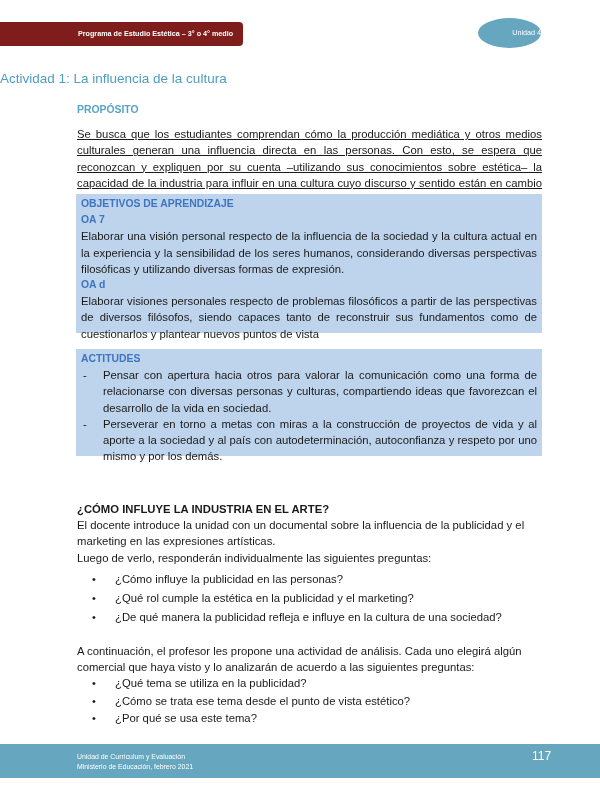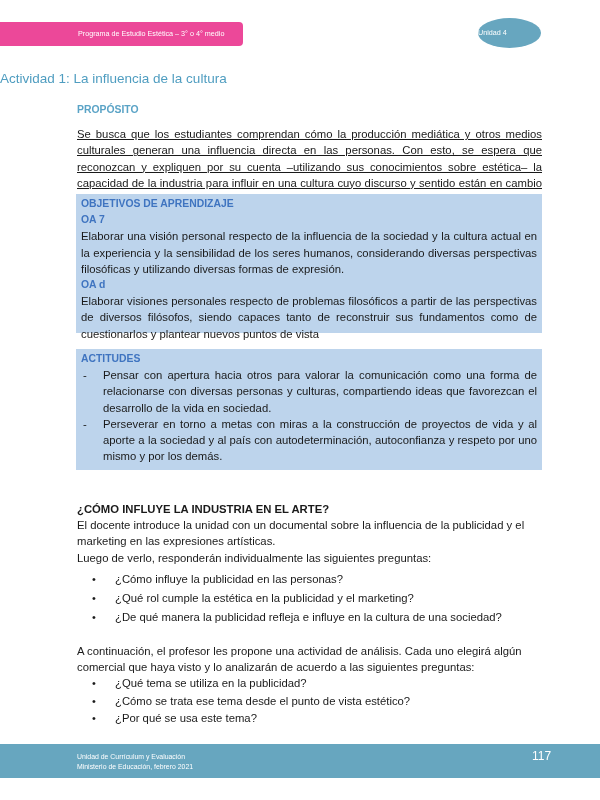--- a/index.html
+++ b/index.html
@@ -5,28 +5,28 @@
     * { box-sizing: border-box; margin: 0; padding: 0; }
     html, body {
       width: 600px; height: 800px; background: #ffffff;
       font-family: "Liberation Sans", "DejaVu Sans", sans-serif;
       color: #1a1a1a; overflow: hidden; position: relative;
     }
     .page { position: relative; width: 600px; height: 800px; }
 
     .header-bar {
       position: absolute; left: 0; top: 22px; width: 243px; height: 24px;
-      background: #ec4899; border-radius: 0 4px 4px 0;
+      background: #7f1d1d; border-radius: 0 4px 4px 0;
       color: #ffffff; font-size: 7.2px; line-height: 24px;
-      padding-left: 78px; white-space: nowrap;
+      padding-left: 78px; white-space: nowrap; font-weight: bold;
     }
     .unit-pill {
       position: absolute; left: 478px; top: 18px; width: 63px; height: 30px;
       background: #67a6bf; border-radius: 50%;
-      color: #ffffff; font-size: 7.2px; line-height: 30px; text-align: left;
+      color: #ffffff; font-size: 7.2px; line-height: 30px; text-align: right;
     }
 
     .title {
       position: absolute; left: 0; top: 71px; width: 600px; 
       color: #4f9dc0; font-size: 13.5px;
     }
 
     .content {
       position: absolute; left: 77px; top: 102px; width: 465px;
       font-size: 11.3px; line-height: 16.2px;
@@ -37,21 +37,21 @@
 
     .purpose { margin-bottom: 8px; }
     .purpose-text { margin-top: 1px; text-decoration: underline; }
 
     .blue-box {
       position: absolute; left: 76px; width: 466px;
       background: #bdd4ec; padding: 2px 5px 2px 5px;
       font-size: 11.3px; line-height: 16.2px;
     }
     .box-objectives { top: 194px; height: 139px; }
-    .box-attitudes { top: 349px; height: 121px; }
+    .box-attitudes { top: 349px; height: 107px; }
 
     .dash-list { list-style: none; }
     .dash-list li { position: relative; padding-left: 22px; }
     .dash-list li .dash { position: absolute; left: 2px; top: 0; }
 
     .duration {
       position: absolute; left: 77px; top: 468px; font-size: 11.3px;
     }
     .duration .label { font-weight: normal; font-size: 11.3px; color: #5aa3c6; }
 

